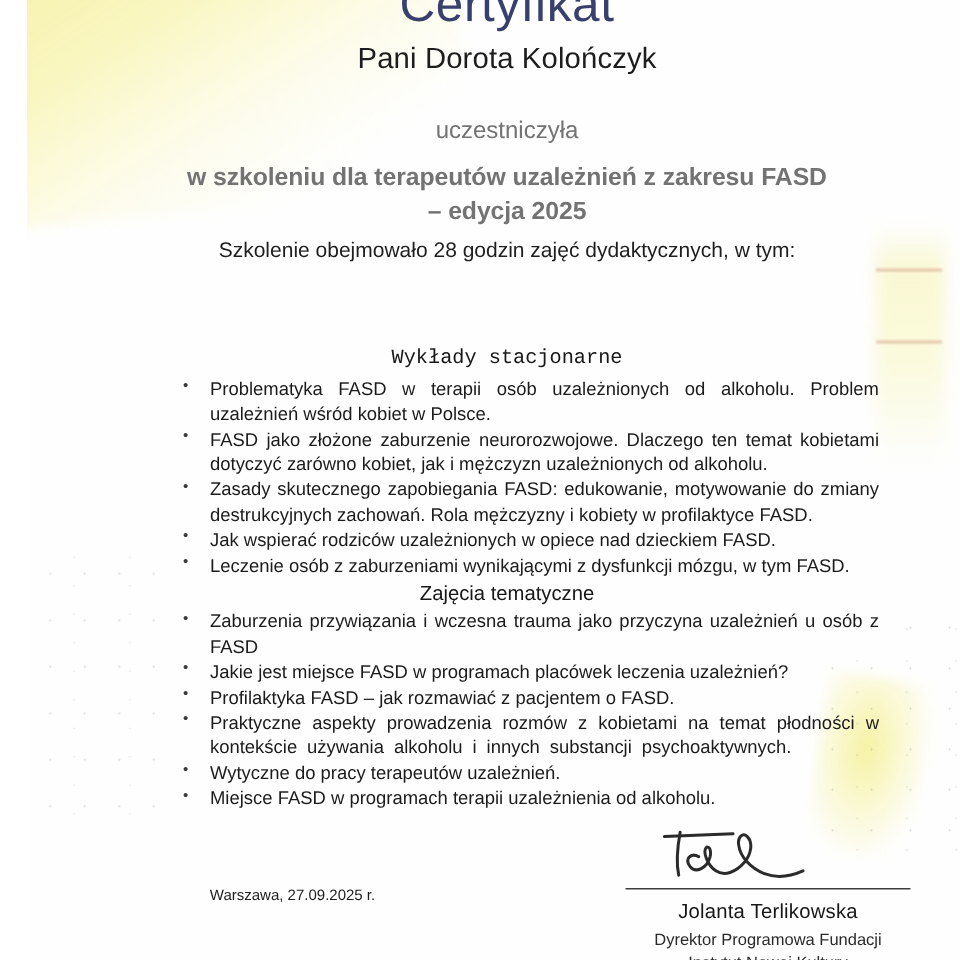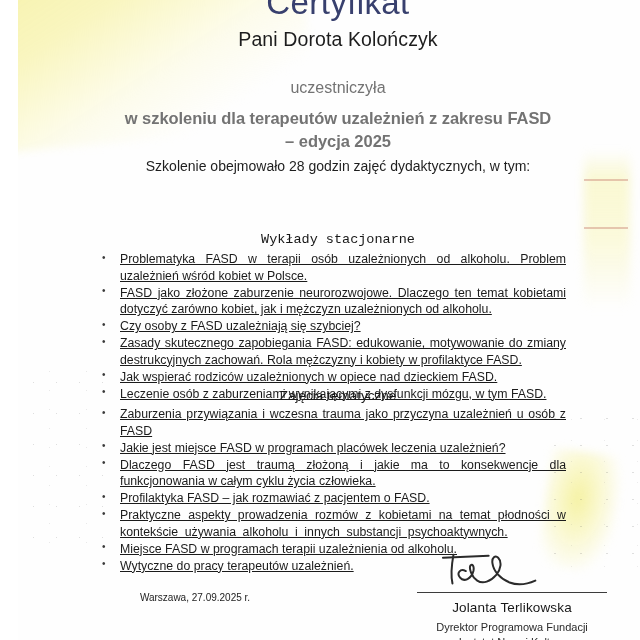--- a/index.html
+++ b/index.html
@@ -161,26 +161,25 @@
   }
   #workshops-heading {
     top: 388px;
     font-size: 13.5px;
     font-weight: 400;
     color: #171717;
   }
 
   .bullet-list {
     position: absolute;
-    left: 80px;
+    left: 100px;
     width: 468px;
     margin: 0;
     padding: 0;
     list-style: none;
-    text-decoration: underline;
   }
   #lectures-list { top: 251px; }
   #workshops-list { top: 406px; }
 
   .bullet-list li {
     position: relative;
     padding-left: 22px;
     font-size: 12.3px;
     line-height: 1.345;
     color: #1b1b1b;
@@ -275,36 +274,34 @@
     <div class="row" id="hours-summary">
       <div>Szkolenie obejmowało 28 godzin zajęć dydaktycznych, w tym:</div>
     </div>
 
 
     <div class="row" id="lectures-heading">Wykłady stacjonarne</div>
 
     <ul class="bullet-list" id="lectures-list">
       <li>Problematyka FASD w terapii osób uzależnionych od alkoholu. Problem uzależnień wśród kobiet w Polsce.</li>
       <li>FASD jako złożone zaburzenie neurorozwojowe. Dlaczego ten temat kobietami dotyczyć zarówno kobiet, jak i mężczyzn uzależnionych od alkoholu.</li>
-      <li>Czy osoby z FASD uzależniają się szybciej?</li>
       <li>Zasady skutecznego zapobiegania FASD: edukowanie, motywowanie do zmiany destrukcyjnych zachowań. Rola mężczyzny i kobiety w profilaktyce FASD.</li>
       <li>Jak wspierać rodziców uzależnionych w opiece nad dzieckiem FASD.</li>
       <li>Leczenie osób z zaburzeniami wynikającymi z dysfunkcji mózgu, w tym FASD.</li>
     </ul>
 
     <div class="row" id="workshops-heading">Zajęcia tematyczne</div>
 
     <ul class="bullet-list" id="workshops-list">
       <li>Zaburzenia przywiązania i wczesna trauma jako przyczyna uzależnień u osób z FASD</li>
       <li>Jakie jest miejsce FASD w programach placówek leczenia uzależnień?</li>
-      <li>Dlaczego FASD jest traumą złożoną i jakie ma to konsekwencje dla funkcjonowania w całym cyklu życia człowieka.</li>
       <li>Profilaktyka FASD – jak rozmawiać z pacjentem o FASD.</li>
       <li class="wide">Praktyczne aspekty prowadzenia rozmów z kobietami na temat płodności w kontekście używania alkoholu i innych substancji psychoaktywnych.</li>
+      <li>Wytyczne do pracy terapeutów uzależnień.</li>
       <li>Miejsce FASD w programach terapii uzależnienia od alkoholu.</li>
-      <li>Wytyczne do pracy terapeutów uzależnień.</li>
     </ul>
 
     <div id="issue-place-date">Warszawa, 27.09.2025 r.</div>
 
     <div id="signature-block">
       <svg id="signature-mark" viewBox="0 0 190 42">
         <path d="M22 6 L70 4" stroke="#2b2b2b" stroke-width="2.1" fill="none" stroke-linecap="round"></path>
         <path d="M33 3 C31 14, 30 24, 32 33" stroke="#2b2b2b" stroke-width="2.1" fill="none" stroke-linecap="round"></path>
         <path d="M46 20 C40 17, 36 22, 40 27 C44 32, 52 28, 54 20 C55 15, 53 12, 51 14 C49 17, 52 26, 58 30
                  C64 34, 72 31, 78 24 C83 18, 84 10, 80 6 C77 3, 73 6, 74 12 C75 20, 82 28, 92 32 C100 35, 110 34, 119 30" stroke="#2b2b2b" stroke-width="2.1" fill="none" stroke-linecap="round" stroke-linejoin="round"></path>

